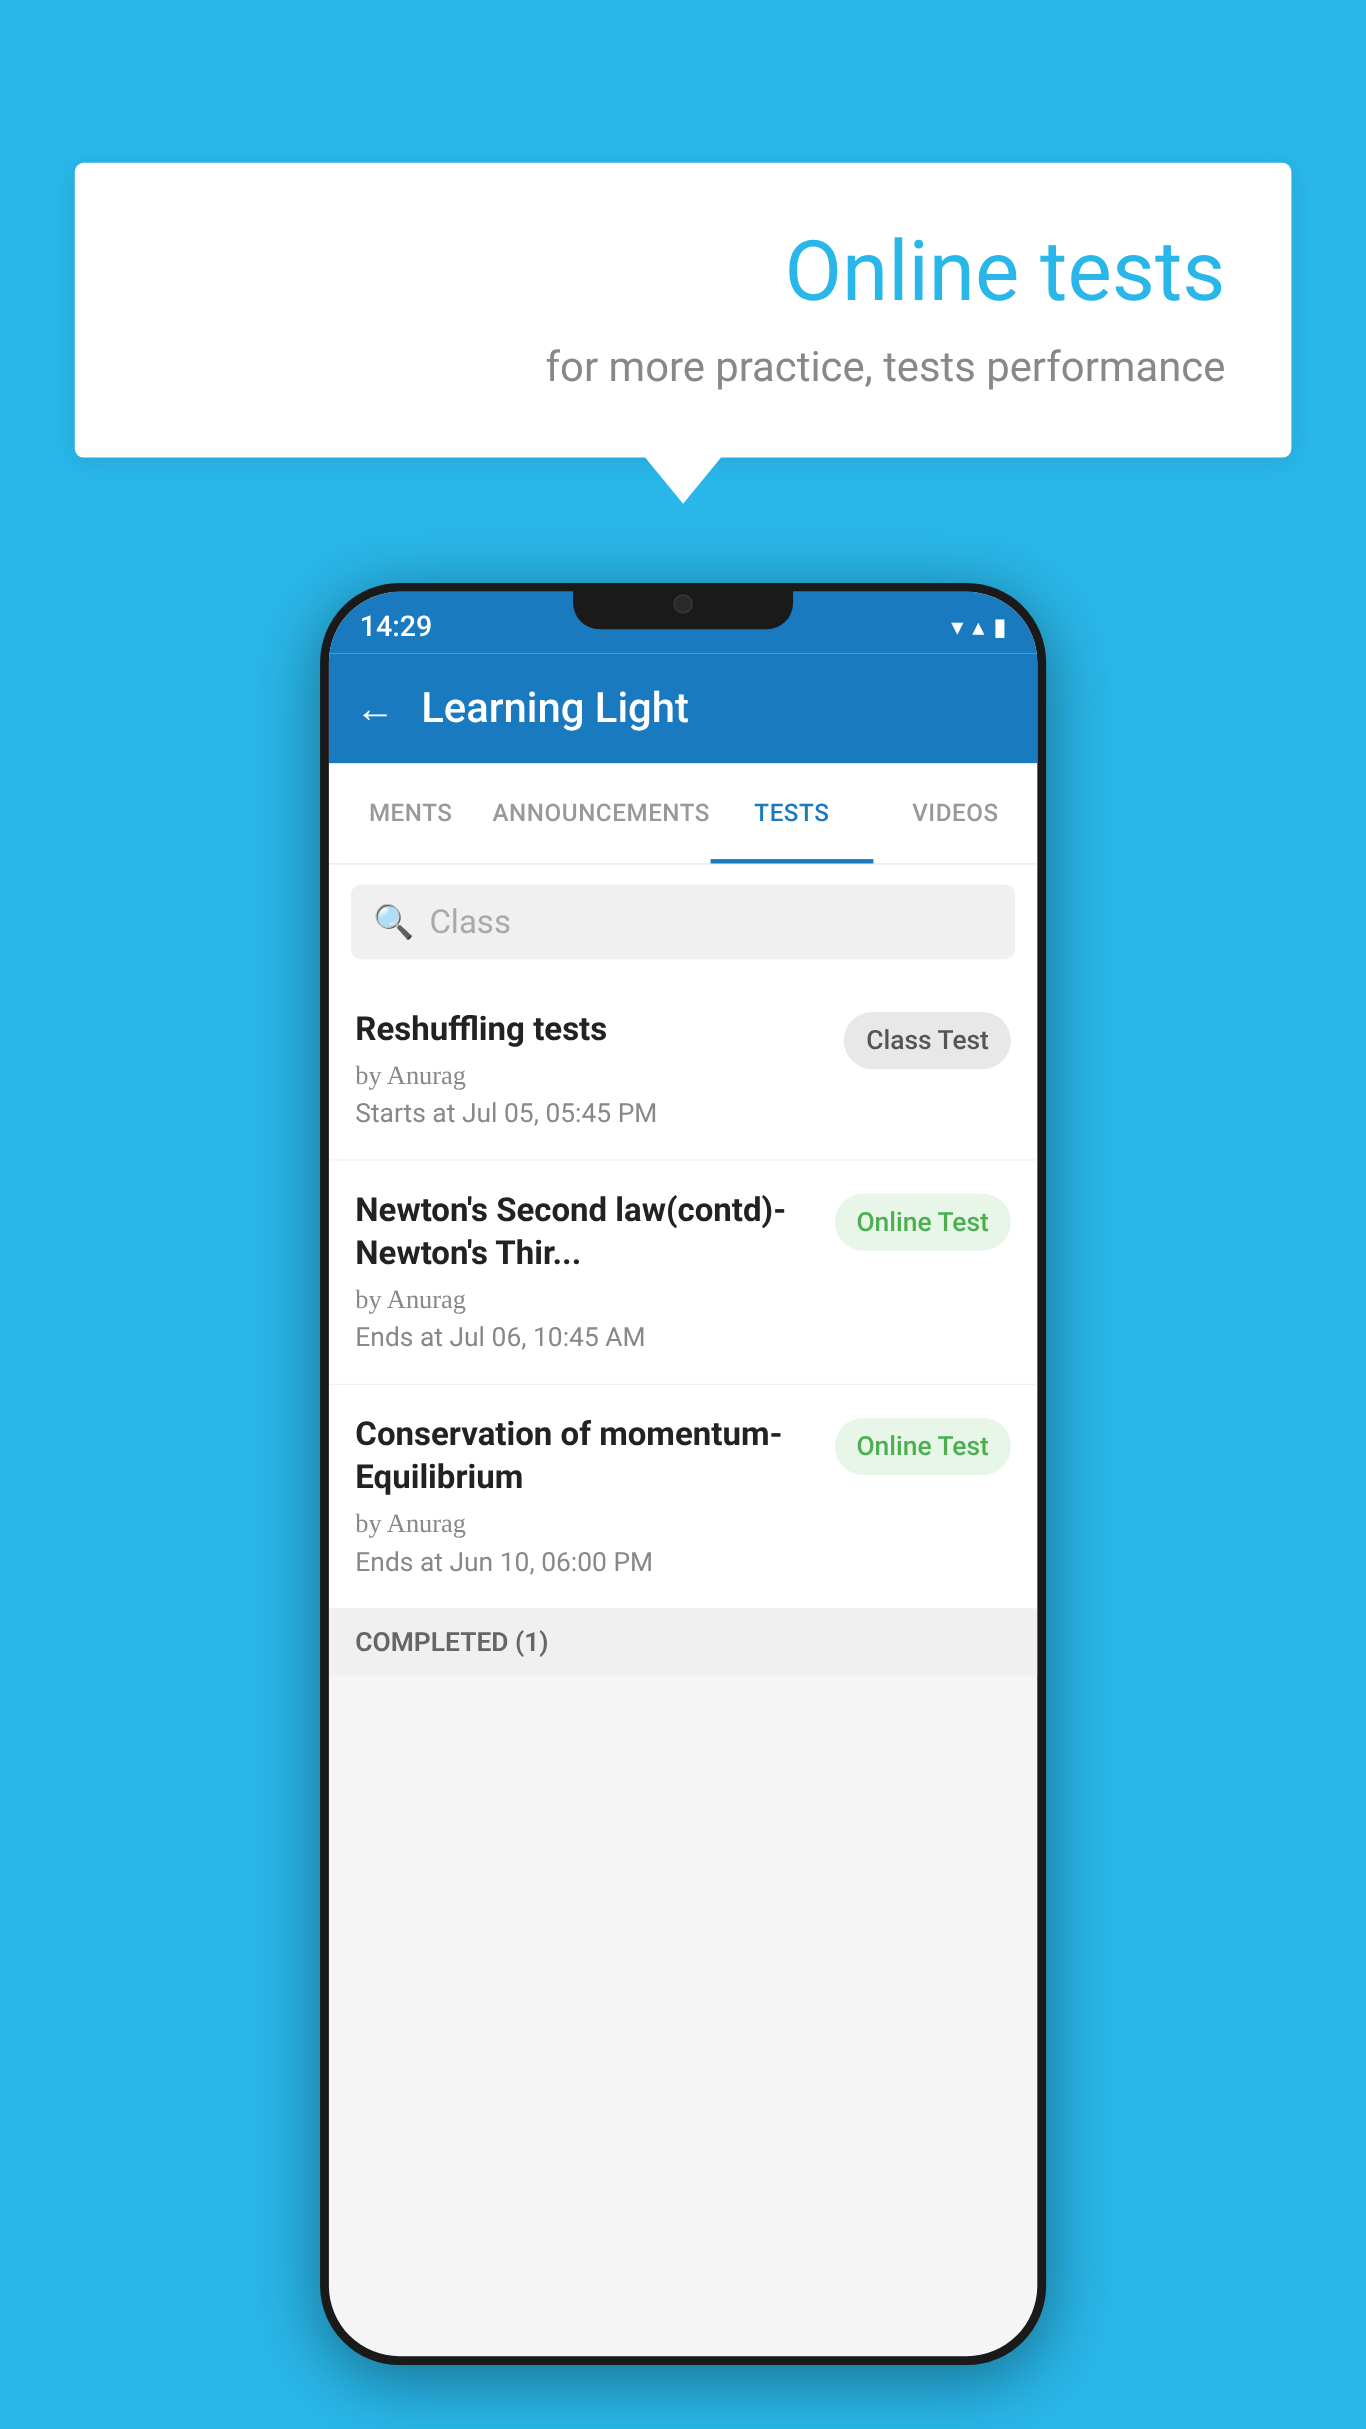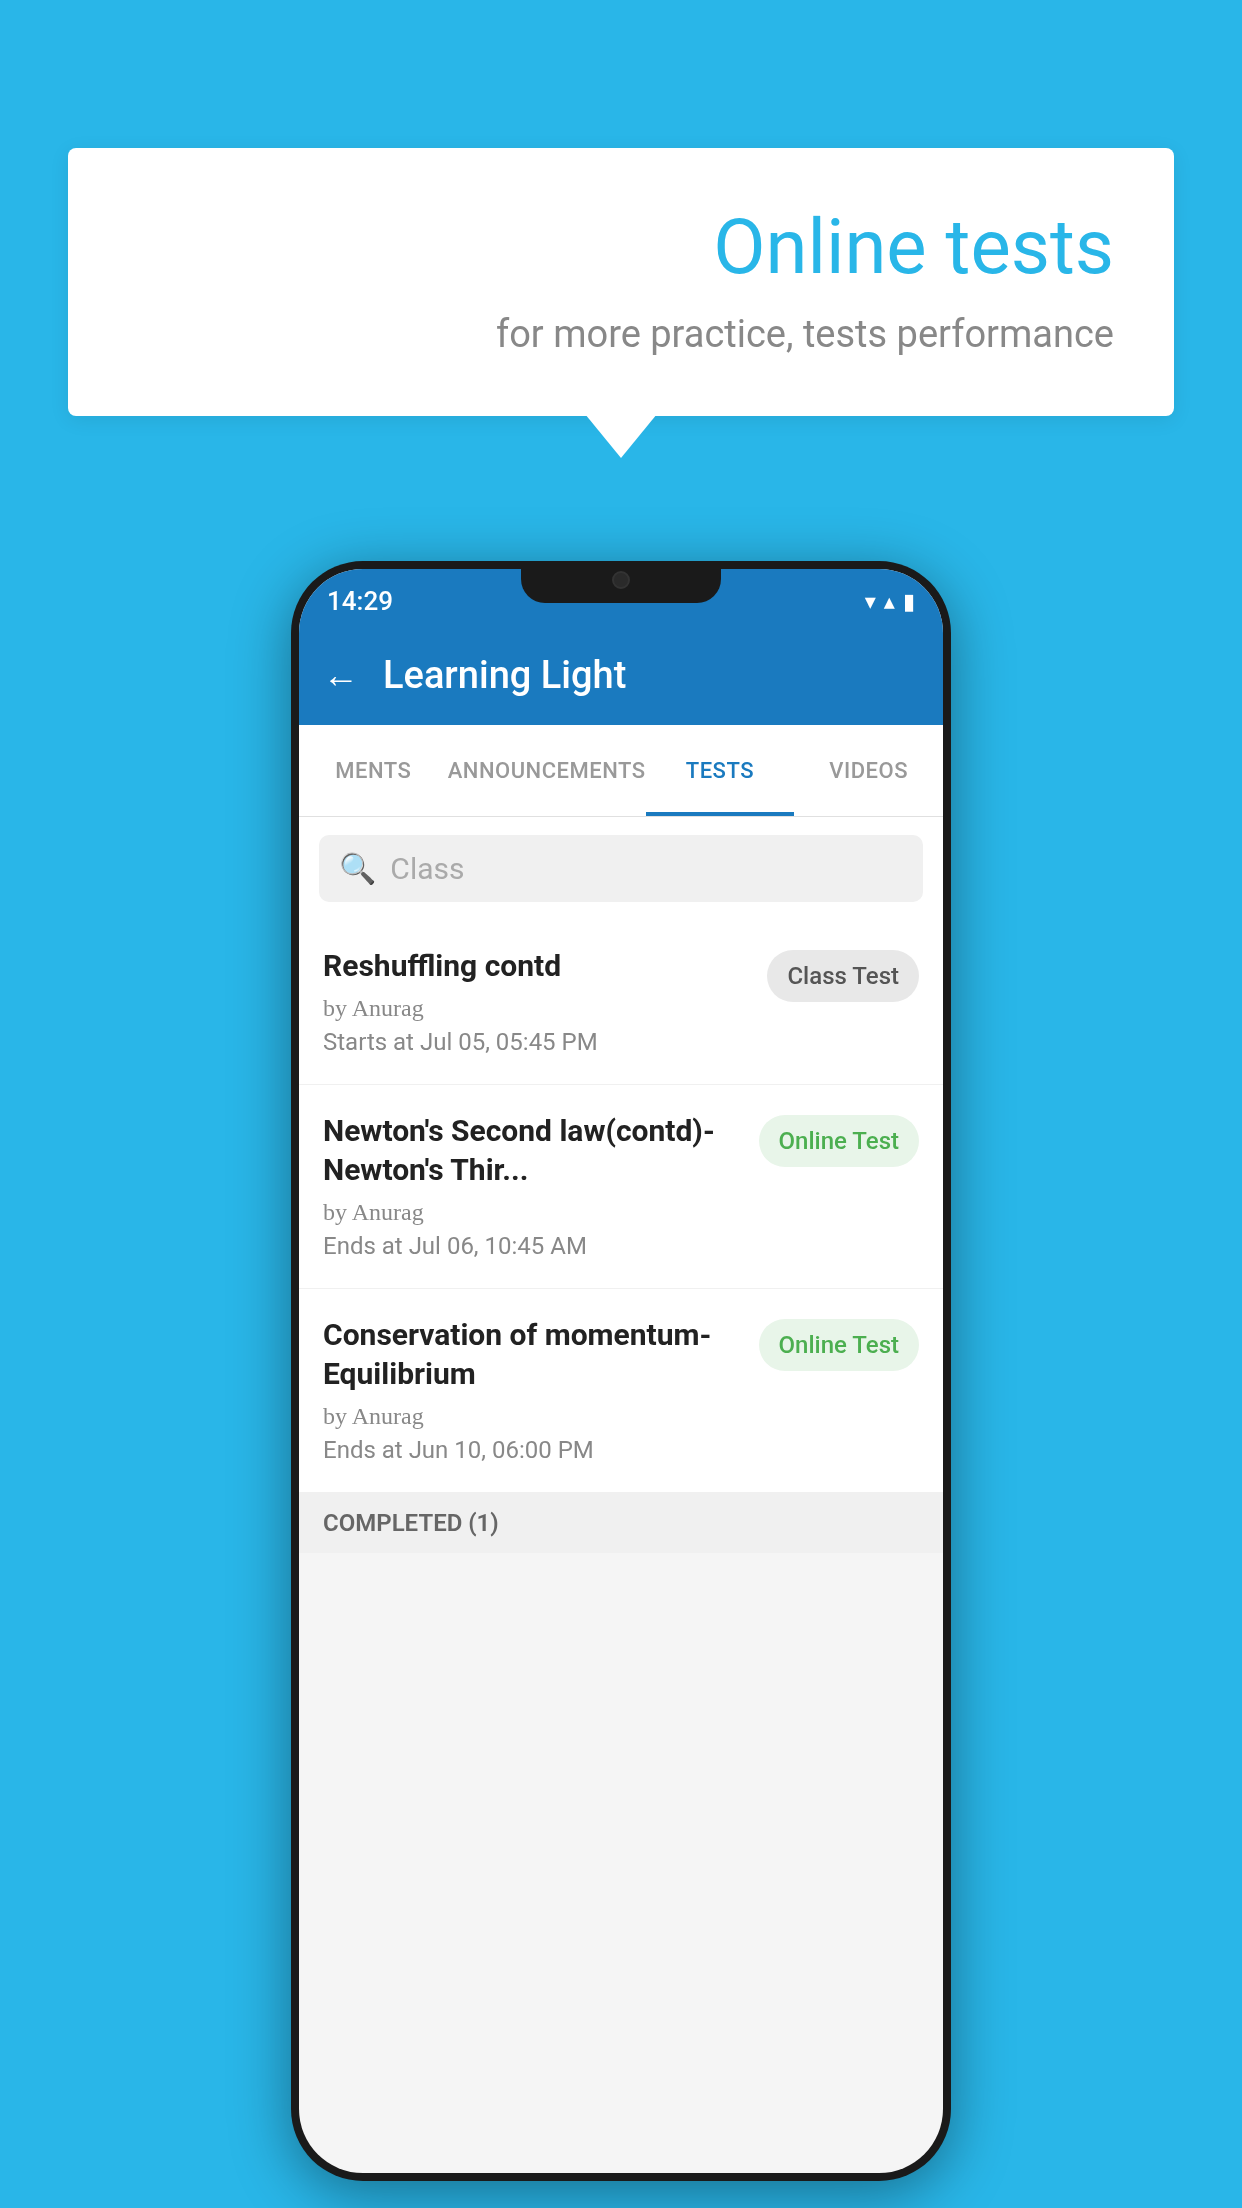--- a/index.html
+++ b/index.html
@@ -58,21 +58,20 @@
       position: absolute;
       top: 530px;
       left: 50%;
       transform: translateX(-50%);
       width: 660px;
       height: 1620px;
       background: #1a1a1a;
       border-radius: 72px;
       box-shadow: 0 12px 60px rgba(0,0,0,0.4);
       overflow: hidden;
-      margin-top: 31px;
     }
 
     
     .phone-notch {
       position: absolute;
       top: 0;
       left: 50%;
       transform: translateX(-50%);
       width: 200px;
       height: 42px;
@@ -344,21 +343,21 @@
         <span class="search-icon-el">🔍</span>
         <span class="search-placeholder">Class</span>
       </div>
     </div>
 
 
     <div class="test-list">
 
       <div class="test-item">
         <div class="test-info">
-          <div class="test-name">Reshuffling contd</div>
+          <div class="test-name">Reshuffling tests</div>
           <div class="test-author">by Anurag</div>
           <div class="test-date">Starts at  Jul 05, 05:45 PM</div>
         </div>
         <span class="test-badge badge-class">Class Test</span>
       </div>
 
       <div class="test-item">
         <div class="test-info">
           <div class="test-name">Newton's Second law(contd)-Newton's Thir...</div>
           <div class="test-author">by Anurag</div>

